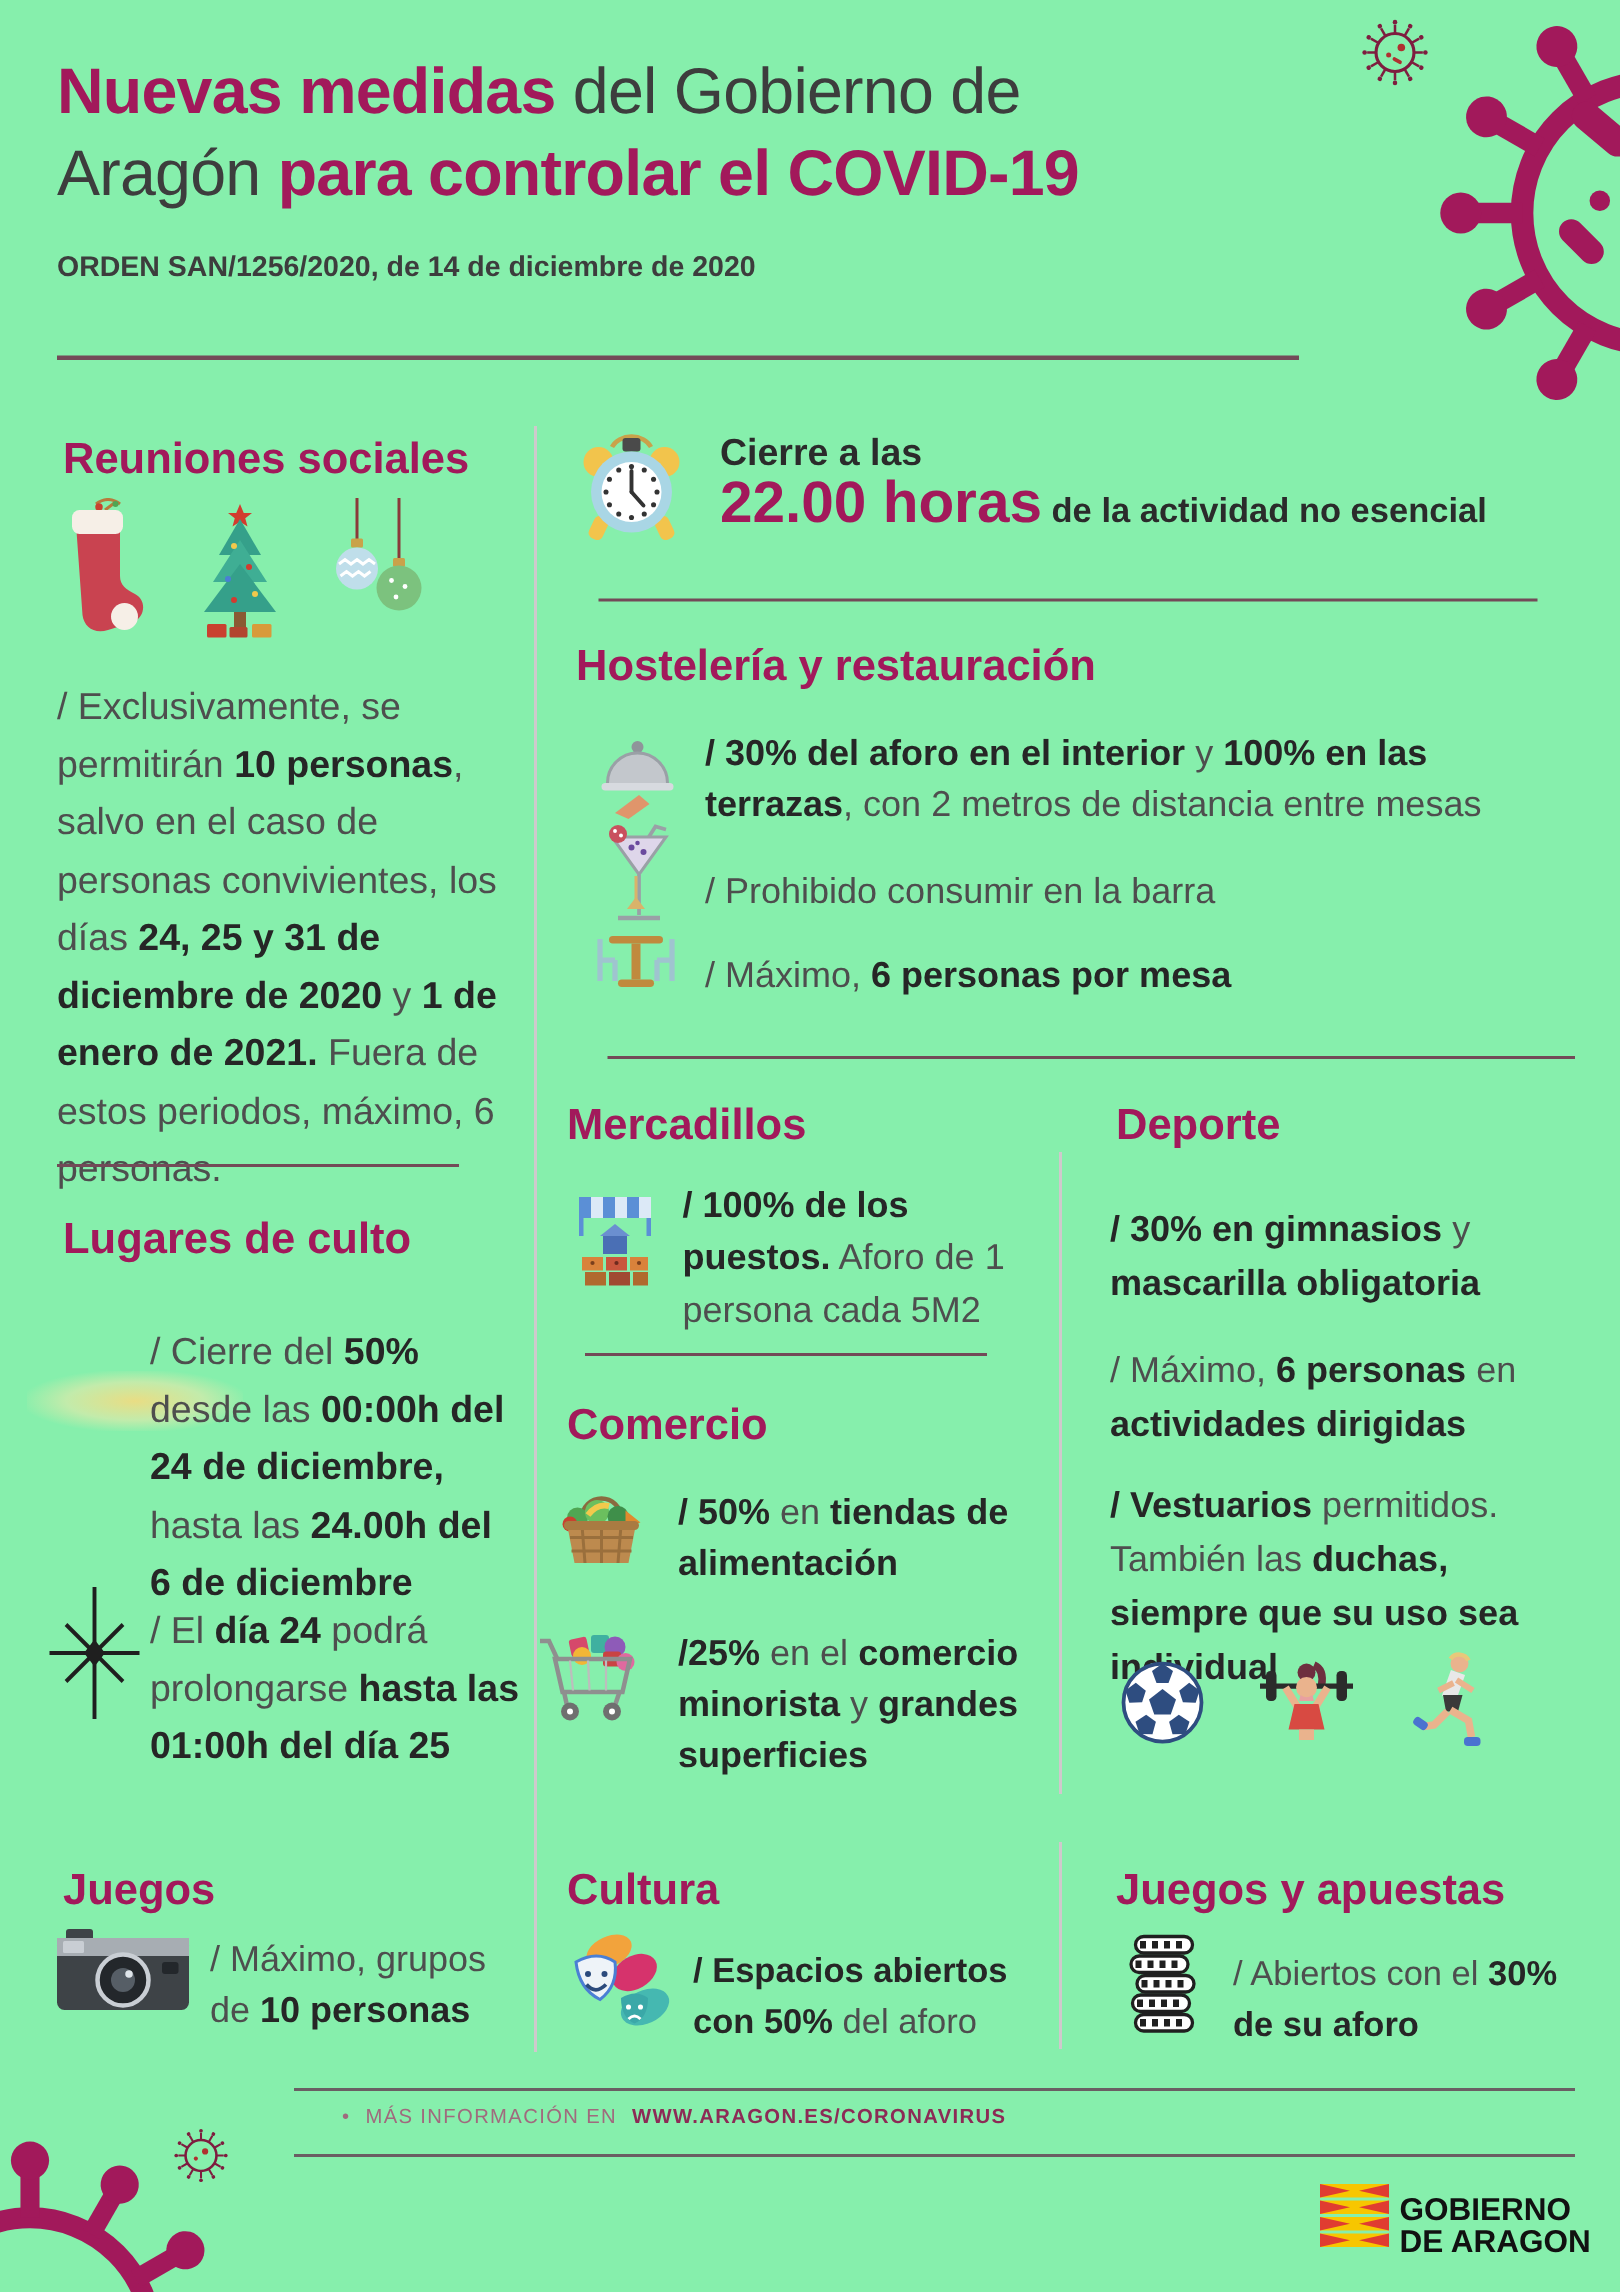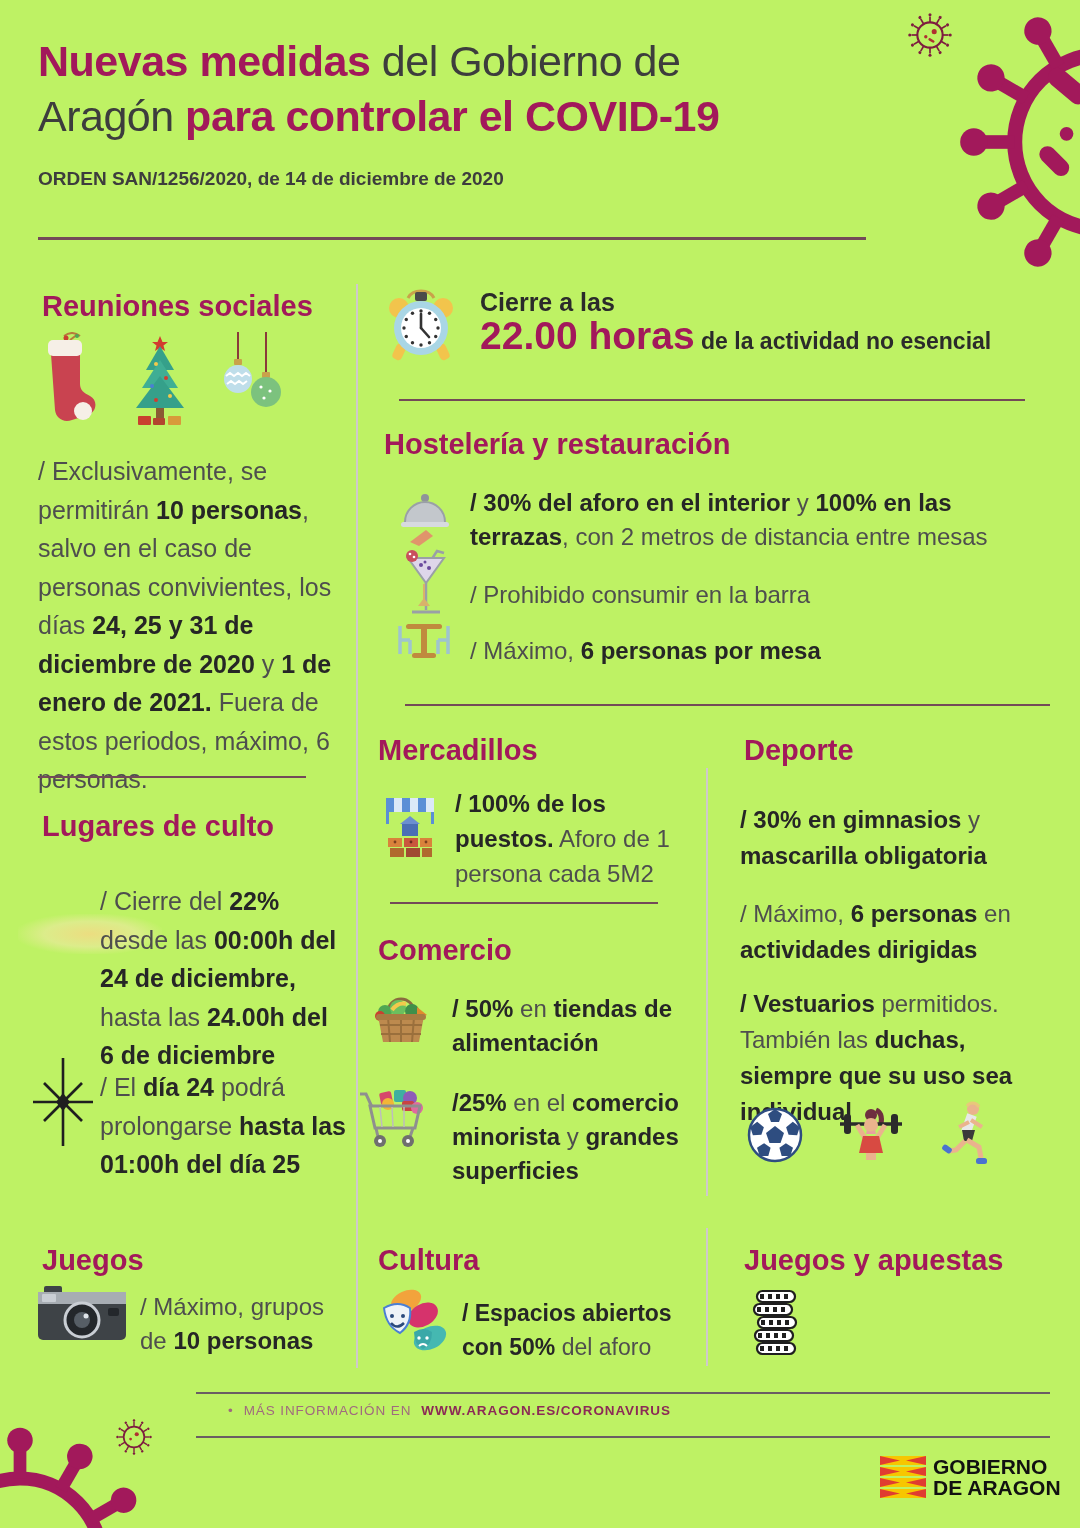--- a/index.html
+++ b/index.html
@@ -1,18 +1,18 @@
 <!DOCTYPE html>
 <html><head>
 <meta charset="utf-8">
 <style>
   :root{ --acc:#a2195b; --dark:#3d3d3d; --body:#4e4e4e; --bold:#262626; --rule:#734a58; --grayrule:#6a5e63; --vline:#cfc9cc; }
   *{box-sizing:border-box}
   body{margin:0;background:#e9e9e9;font-family:"Liberation Sans",sans-serif;}
-  .page{position:relative;width:1080px;height:1528px;background:#bef264;overflow:hidden;margin:0 auto;}
+  .page{position:relative;width:1080px;height:1528px;background:#86efac;overflow:hidden;margin:0 auto;}
   .abs{position:absolute}
   .title{font-size:43px;line-height:55px;letter-spacing:-0.5px;color:var(--dark);font-weight:400}
   .title .acc{color:var(--acc);font-weight:800}
   .alert-row{display:flex;align-items:baseline;gap:30px}
   .alert{font-size:35px;color:var(--acc);font-weight:400}
   .alert sup{font-size:19px}
   .order{font-size:19px;font-weight:700;color:var(--dark)}
   .hr{position:absolute;height:2px;background:var(--rule)}
   .hr3{height:3px}
   .ghr{position:absolute;height:2px;background:var(--grayrule)}
@@ -21,21 +21,21 @@
   .t-big{font-size:25px;line-height:38.5px;color:var(--body)}
   .t-mid{font-size:24px;line-height:34px;color:var(--body)}
   .t-sm{font-size:23px;line-height:34px;color:var(--body)}
   span.b{font-weight:800;color:var(--bold)}
   .cierre1{font-size:25px;font-weight:800;color:#2b2b2b}
   .accbig{font-size:39px;font-weight:800;color:var(--acc)}
   .bd{font-size:23px;font-weight:800;color:#2b2b2b}
   .glow{background:radial-gradient(ellipse at center,rgba(238,220,130,.95) 0%,rgba(244,232,170,.55) 45%,rgba(255,255,255,0) 75%)}
   .footer-info{display:flex;align-items:center;gap:10px;font-size:13.5px;letter-spacing:.9px;color:#a06a7e}
   .footer-info .url{font-weight:800;color:#8c2b56;text-decoration:none}
-  .logo{display:flex;align-items:flex-start;gap:7px}
+  .logo{display:flex;align-items:flex-end;gap:7px}
   .logo-txt{font-size:21px;line-height:21px;font-weight:800;color:#111}
 </style>
 </head>
 <body>
 
 <div class="page">
 
   <div class="abs title" style="left:38px;top:34px;width:860px">
     <div><span class="acc">Nuevas medidas</span><span> del Gobierno de</span></div>
     <div><span>Aragón </span><span class="acc">para controlar el COVID-19</span></div>
@@ -155,21 +155,21 @@
         <circle cx="42" cy="66" r="1.6" fill="#fff"></circle>
     </svg>
   </span>
 
   <div class="abs t-big" style="left:38px;top:452px;width:298px"><span>/ Exclusivamente, se permitirán </span><span class="b">10 personas</span><span>, salvo en el caso de personas convivientes, los días </span><span class="b">24, 25 y 31 de diciembre de 2020</span><span> y </span><span class="b">1 de enero de 2021.</span><span> Fuera de estos periodos, máximo, 6 personas.</span></div>
 
   <div class="hr" style="left:38px;top:776px;width:268px"></div>
 
   <h2 class="abs" style="left:38px;top:806px">Lugares de culto</h2>
   <span class="abs glow" style="left:18px;top:914px;width:144px;height:40px"></span>
-  <div class="abs t-big" style="left:100px;top:882px;width:248px"><span>/ Cierre del </span><span class="b">22%</span><span>  desde las </span><span class="b">00:00h del 24 de diciembre,</span><span> hasta las </span><span class="b">24.00h del 6 de diciembre</span></div>
+  <div class="abs t-big" style="left:100px;top:882px;width:248px"><span>/ Cierre del </span><span class="b">50%</span><span>  desde las </span><span class="b">00:00h del 24 de diciembre,</span><span> hasta las </span><span class="b">24.00h del 6 de diciembre</span></div>
   <span class="abs" style="left:28px;top:1056px">
     <svg width="70" height="92" viewBox="0 0 70 92">
       <g stroke="#1f1f1f" stroke-width="2.6">
         <line x1="35" y1="2" x2="35" y2="90"></line>
         <line x1="5" y1="46" x2="65" y2="46"></line>
         <line x1="16" y1="27" x2="54" y2="65"></line>
         <line x1="54" y1="27" x2="16" y2="65"></line>
       </g>
       <polygon points="35,37 42,46 35,55 28,46" fill="#1f1f1f"></polygon>
     </svg>
@@ -427,20 +427,21 @@
       </g>
       <g stroke="#1f1f1f" stroke-width="5" stroke-dasharray="4 4">
         <line x1="12" y1="8.5" x2="44" y2="8.5"></line>
         <line x1="9" y1="21.5" x2="41" y2="21.5"></line>
         <line x1="13" y1="34.5" x2="45" y2="34.5"></line>
         <line x1="10" y1="47.5" x2="42" y2="47.5"></line>
         <line x1="12" y1="60.5" x2="44" y2="60.5"></line>
       </g>
     </svg>
   </span>
+  <div class="abs t-sm" style="left:822px;top:1298px;width:225px"><span>/ Abiertos con el </span><span class="b">30% de su aforo</span></div>
 
   <div class="ghr" style="left:196px;top:1392px;width:854px"></div>
   <div class="abs footer-info" style="left:228px;top:1403px">
     <span>•</span>
     <span>MÁS INFORMACIÓN EN</span>
     <a class="url" href="#">WWW.ARAGON.ES/CORONAVIRUS</a>
   </div>
   <div class="ghr" style="left:196px;top:1436px;width:854px"></div>
 
   <div class="abs logo" style="left:880px;top:1456px">

